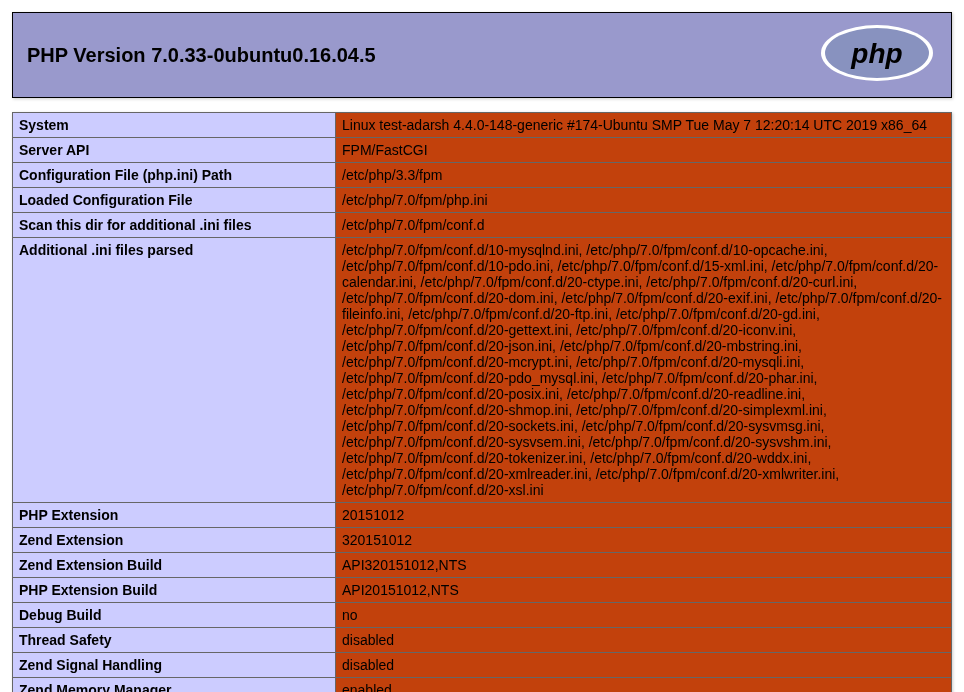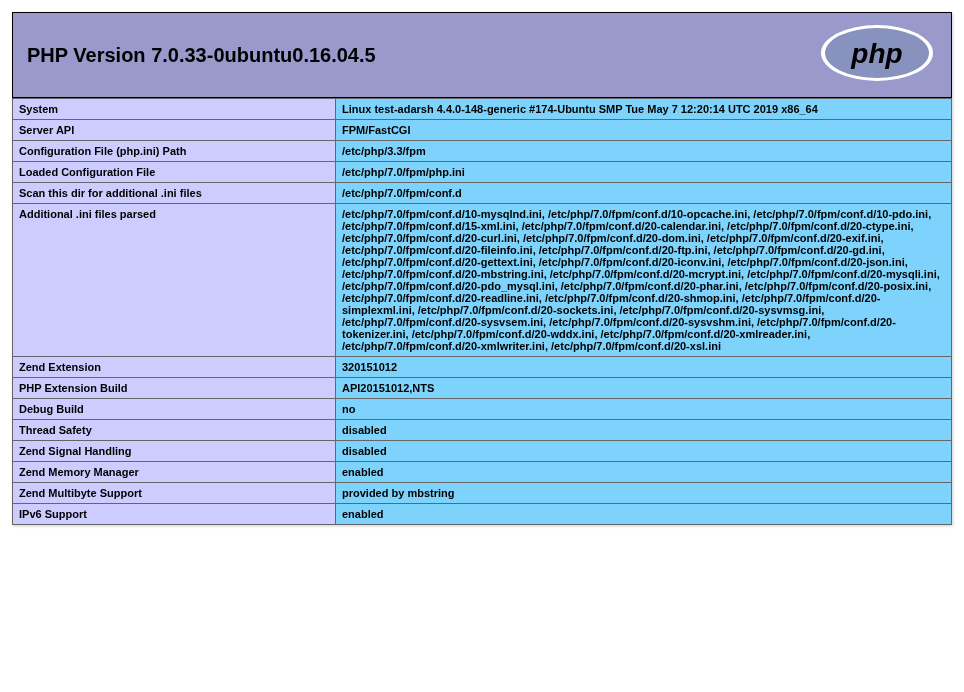--- a/index.html
+++ b/index.html
@@ -9,50 +9,50 @@
   padding: 12px;
 }
 .header-box {
   background: #9999cc;
   border: 1px solid #000;
   box-shadow: 1px 1px 3px rgba(0,0,0,0.2);
   padding: 10px 14px;
   display: flex;
   align-items: center;
   justify-content: space-between;
+  margin-bottom: 14px;
 }
 .header-box h1 {
   font-size: 20px;
   font-weight: bold;
   margin: 0;
 }
 .php-logo {
   width: 120px;
   height: 60px;
 }
 table {
   width: 100%;
   border-collapse: collapse;
   box-shadow: 1px 1px 3px rgba(0,0,0,0.2);
 }
 td {
   border: 1px solid #666;
-  font-size: 11px;
+  font-size: 14px;
   padding: 4px 6px;
   vertical-align: top;
 }
 .key {
   background: #ccccff;
   font-weight: bold;
   width: 310px;
 }
 .val {
-  background: #7dd3fc;
+  background: #c2410c;
   word-break: break-word;
-  font-weight: bold;
 }
 </style>
 </head>
 <body>
 
 <div class="header-box">
   <h1>PHP Version 7.0.33-0ubuntu0.16.04.5</h1>
   <span>
     <svg class="php-logo" viewBox="0 0 120 60">
       <ellipse cx="60" cy="30" rx="56" ry="28" fill="#ffffff"></ellipse>
@@ -82,22 +82,30 @@
       </tr>
       <tr>
         <td class="key">Scan this dir for additional .ini files</td>
         <td class="val">/etc/php/7.0/fpm/conf.d</td>
       </tr>
       <tr>
         <td class="key">Additional .ini files parsed</td>
         <td class="val">/etc/php/7.0/fpm/conf.d/10-mysqlnd.ini, /etc/php/7.0/fpm/conf.d/10-opcache.ini, /etc/php/7.0/fpm/conf.d/10-pdo.ini, /etc/php/7.0/fpm/conf.d/15-xml.ini, /etc/php/7.0/fpm/conf.d/20-calendar.ini, /etc/php/7.0/fpm/conf.d/20-ctype.ini, /etc/php/7.0/fpm/conf.d/20-curl.ini, /etc/php/7.0/fpm/conf.d/20-dom.ini, /etc/php/7.0/fpm/conf.d/20-exif.ini, /etc/php/7.0/fpm/conf.d/20-fileinfo.ini, /etc/php/7.0/fpm/conf.d/20-ftp.ini, /etc/php/7.0/fpm/conf.d/20-gd.ini, /etc/php/7.0/fpm/conf.d/20-gettext.ini, /etc/php/7.0/fpm/conf.d/20-iconv.ini, /etc/php/7.0/fpm/conf.d/20-json.ini, /etc/php/7.0/fpm/conf.d/20-mbstring.ini, /etc/php/7.0/fpm/conf.d/20-mcrypt.ini, /etc/php/7.0/fpm/conf.d/20-mysqli.ini, /etc/php/7.0/fpm/conf.d/20-pdo_mysql.ini, /etc/php/7.0/fpm/conf.d/20-phar.ini, /etc/php/7.0/fpm/conf.d/20-posix.ini, /etc/php/7.0/fpm/conf.d/20-readline.ini, /etc/php/7.0/fpm/conf.d/20-shmop.ini, /etc/php/7.0/fpm/conf.d/20-simplexml.ini, /etc/php/7.0/fpm/conf.d/20-sockets.ini, /etc/php/7.0/fpm/conf.d/20-sysvmsg.ini, /etc/php/7.0/fpm/conf.d/20-sysvsem.ini, /etc/php/7.0/fpm/conf.d/20-sysvshm.ini, /etc/php/7.0/fpm/conf.d/20-tokenizer.ini, /etc/php/7.0/fpm/conf.d/20-wddx.ini, /etc/php/7.0/fpm/conf.d/20-xmlreader.ini, /etc/php/7.0/fpm/conf.d/20-xmlwriter.ini, /etc/php/7.0/fpm/conf.d/20-xsl.ini</td>
       </tr>
       <tr>
+        <td class="key">PHP Extension</td>
+        <td class="val">20151012</td>
+      </tr>
+      <tr>
         <td class="key">Zend Extension</td>
         <td class="val">320151012</td>
+      </tr>
+      <tr>
+        <td class="key">Zend Extension Build</td>
+        <td class="val">API320151012,NTS</td>
       </tr>
       <tr>
         <td class="key">PHP Extension Build</td>
         <td class="val">API20151012,NTS</td>
       </tr>
       <tr>
         <td class="key">Debug Build</td>
         <td class="val">no</td>
       </tr>
       <tr>

